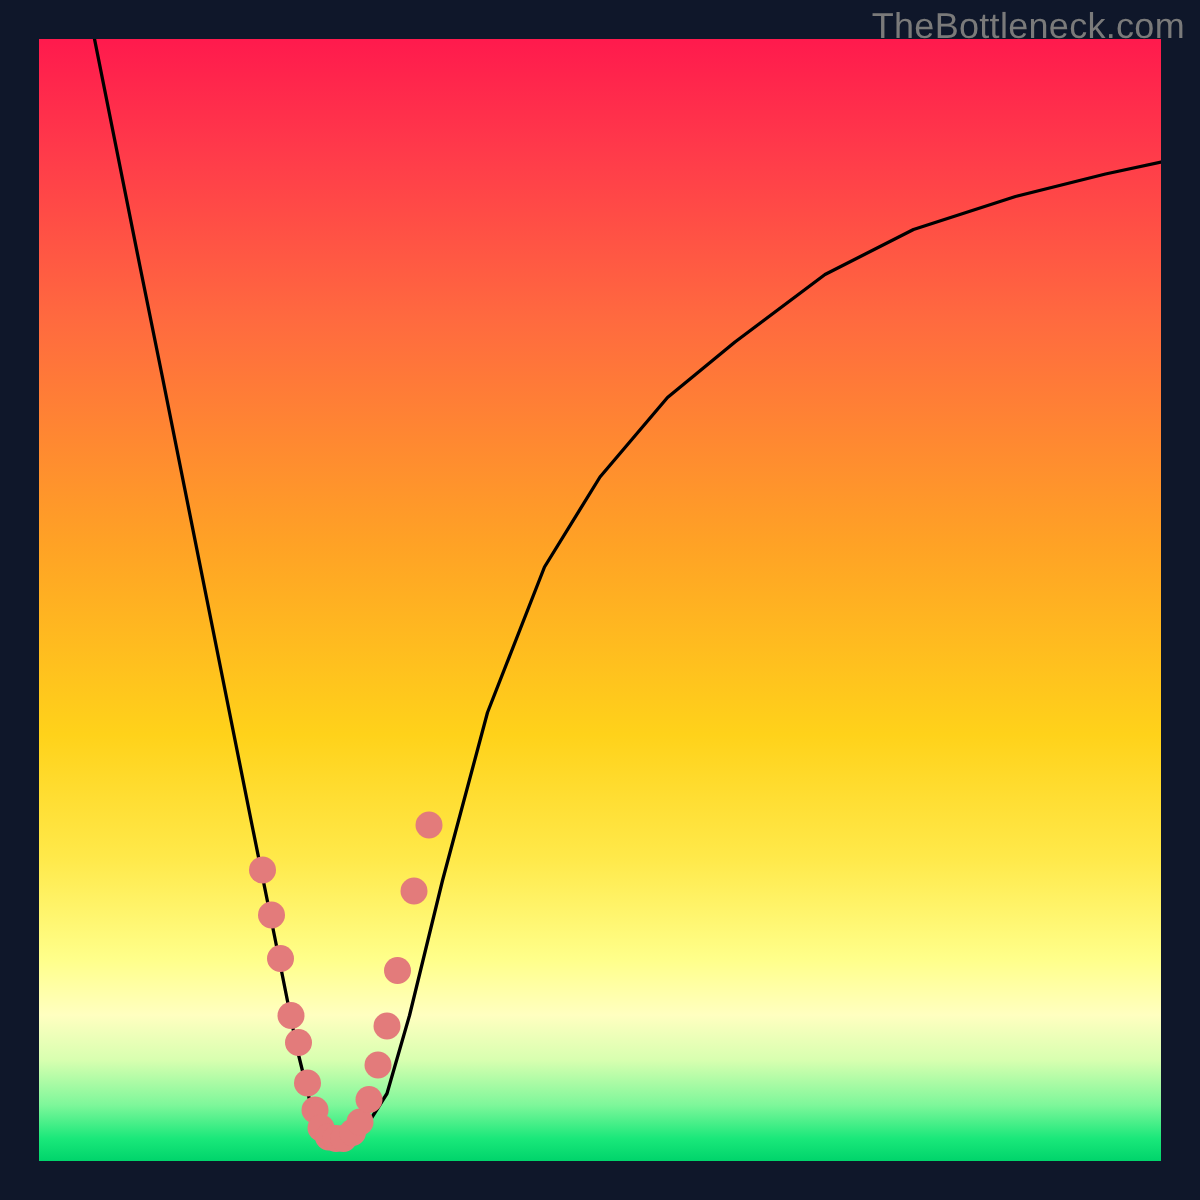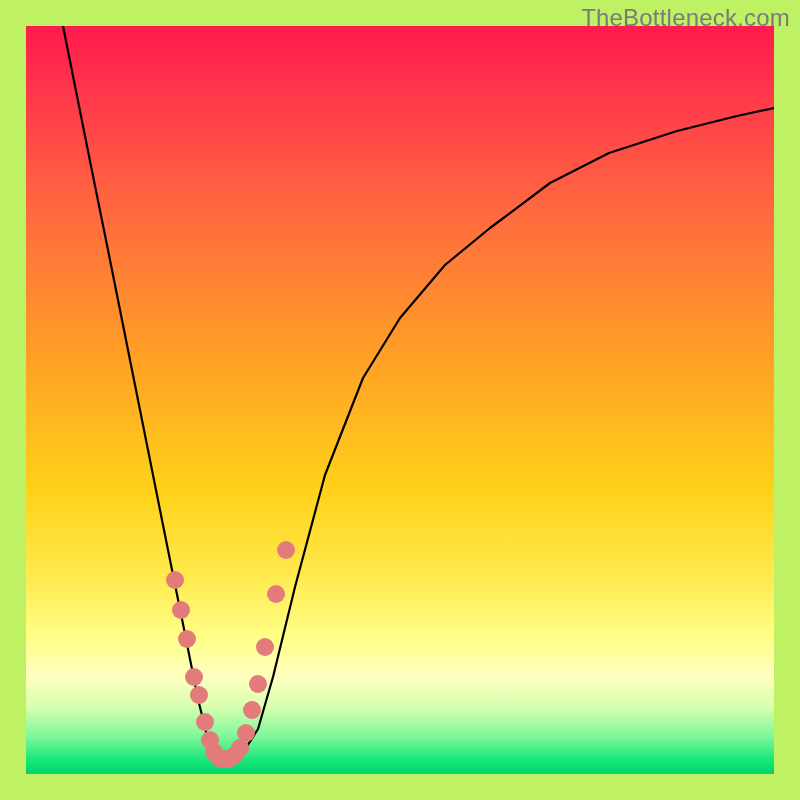--- a/index.html
+++ b/index.html
@@ -10,21 +10,21 @@
     overflow: hidden;
     background: #000;
     font-family: Arial, Helvetica, sans-serif;
   }
   .frame {
     position: absolute;
     left: 0;
     top: 0;
     width: 800px;
     height: 800px;
-    background: #bef264;
+    background: #0f172a;
   }
   .plot {
     position: absolute;
     left: 26px;
     top: 26px;
     width: 748px;
     height: 748px;
     background: linear-gradient(to bottom,
       #ff1a4d 0%,
       #ff3a4a 10%,

